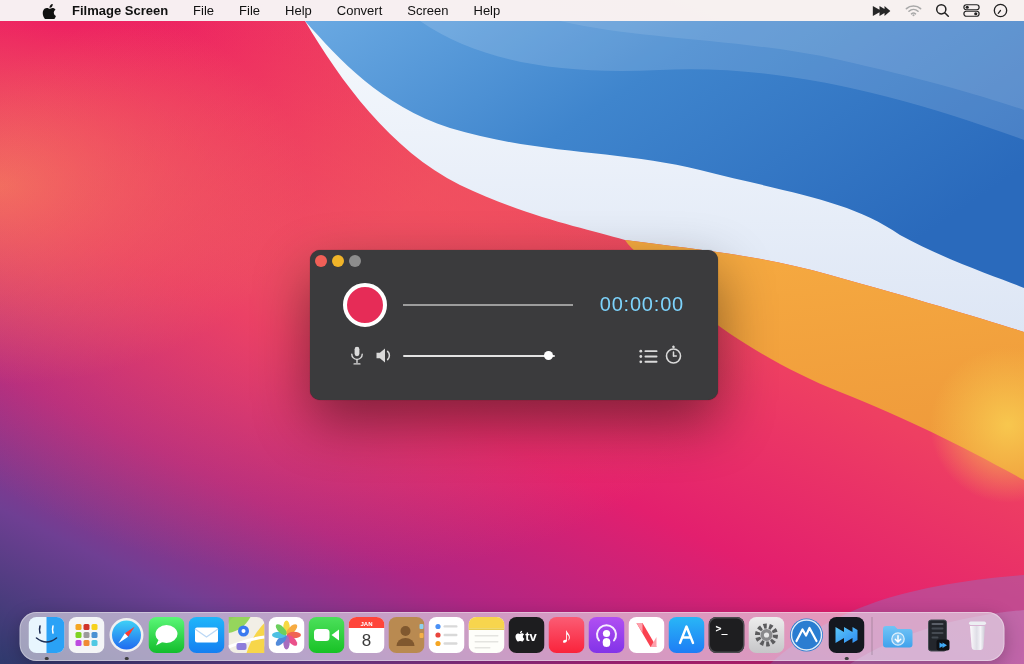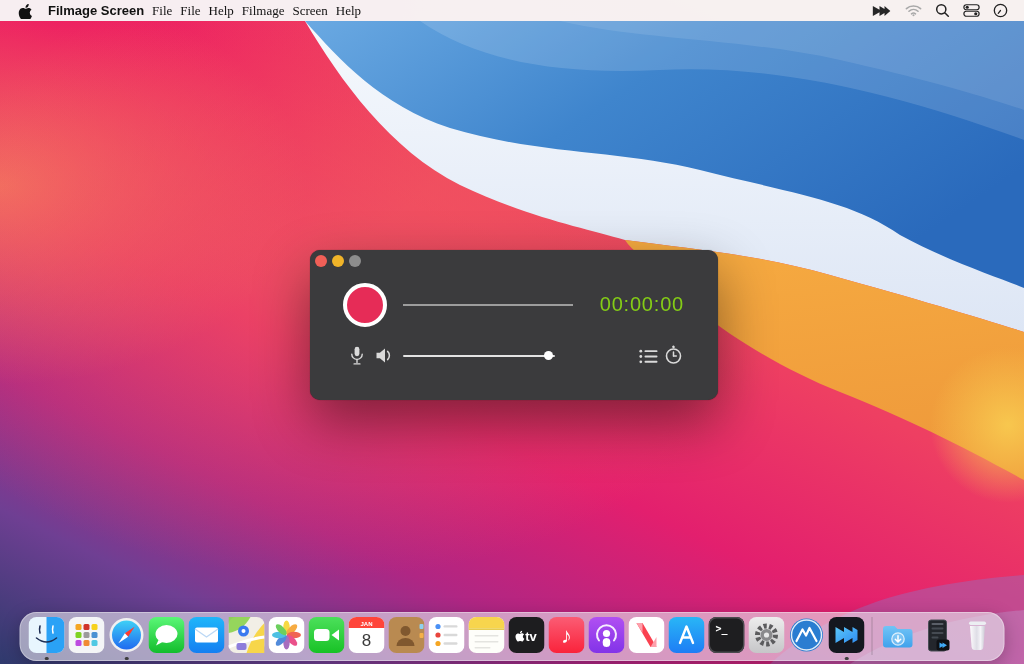--- a/index.html
+++ b/index.html
@@ -6,46 +6,46 @@
   html,body { width:1024px; height:664px; overflow:hidden; font-family:"Liberation Sans", sans-serif; }
   #stage { position:relative; width:1024px; height:664px; background:#333; }
 
   
   #wallpaper { position:absolute; inset:0; }
 
   
   #menubar {
     position:absolute; top:0; left:0; width:1024px; height:21px;
     background:rgba(247,247,247,0.96); display:flex; align-items:center;
-    font-size:13px; color:#111; z-index:30;
+    font-size:13px; color:#111; z-index:30;padding-left:24px;
   }
   #menubar .apple { margin-left:18px; display:flex; align-items:center; }
   #menubar .appname { font-weight:bold; margin-left:16px; }
-  #menubar .menu-item { margin-left:8px;font-family:Liberation Serif, serif; }
+  #menubar .menu-item { margin-left:25px; }
   #menubar .spacer { flex:1; }
   #menubar .status { display:flex; align-items:center; gap:13px; margin-right:16px; }
   #menubar .status svg { display:block; }
 
   
   #recorder {
     position:absolute; left:310px; top:250px; width:408px; height:150px;
     background:#3b3b3d; border-radius:10px; z-index:20;
     box-shadow:0 22px 55px rgba(0,0,0,0.45), 0 0 1px rgba(0,0,0,0.6);
   }
   .tl { position:absolute; top:255px; width:12px; height:12px; border-radius:50%; z-index:21; }
   #tl-close { left:315px; background:#f15f57; }
   #tl-min   { left:332px; background:#f0b429; }
   #tl-zoom  { left:349px; background:#8d8d8d; }
   #record-btn {
     position:absolute; left:33px; top:33px; width:44px; height:44px;
     border-radius:50%; border:4.5px solid #ffffff; background:#e62c57; cursor:pointer;
   }
   #level-line { position:absolute; left:93px; top:54px; width:170px; height:1.5px; background:#9d9d9d; }
   #timer {
-    position:absolute; right:34px; top:43px; font-size:20px; color:#84cc16;
+    position:absolute; right:34px; top:43px; font-size:20px; color:#7dd3fc;
     letter-spacing:0.8px; font-weight:400;
   }
   #vol-slider { position:absolute; left:93px; top:104.5px; width:152px; height:2px; background:#e3e3e3; border-radius:1px; }
   #vol-knob { position:absolute; left:141px; top:-3.5px; width:9px; height:9px; border-radius:50%; background:#ffffff; }
   .rec-icon { position:absolute; }
 
   
   #dock {
     position:absolute; bottom:3px; left:50%; transform:translateX(-50%);
     height:49px; display:flex; align-items:flex-start; padding:5px 7px 0 7px;
@@ -130,21 +130,21 @@
   <div id="menubar">
     <span class="apple">
       <svg width="14" height="17" viewBox="0 0 17 20">
         <path fill="#111" d="M12.1 5.4c-.7.8-1.9 1.5-3 1.4-.2-1.2.4-2.4 1-3.1C10.8 2.9 12 2.2 13 2.2c.1 1.2-.3 2.4-.9 3.2zm.9 1.6c-1.7-.1-3.1 1-3.9 1-.8 0-2-1-3.3-.9-1.7 0-3.2 1-4.1 2.5-1.7 3-.4 7.4 1.3 9.8.8 1.2 1.8 2.5 3.1 2.4 1.2 0 1.7-.8 3.2-.8s1.9.8 3.3.8c1.3 0 2.2-1.2 3-2.4.9-1.4 1.3-2.7 1.3-2.8 0 0-2.6-1-2.6-3.9 0-2.5 2-3.6 2.1-3.7-1.2-1.7-2.9-1.9-3.4-2z"></path>
       </svg>
     </span>
     <span class="appname">Filmage Screen</span>
     <span class="menu-item">File</span>
     <span class="menu-item">File</span>
     <span class="menu-item">Help</span>
-    <span class="menu-item">Filmage</span>
+    <span class="menu-item">Convert</span>
     <span class="menu-item">Screen</span>
     <span class="menu-item">Help</span>
     <span class="spacer"></span>
     <span class="status">
       <svg width="20" height="14" viewBox="0 0 24 16">
         <path fill="#262626" d="M1,2 L1,14 L9,9.5 L9,14 L15,10.5 L15,14 L22,8 L15,2 L15,5.5 L9,2 L9,6.5 Z"></path>
       </svg>
       <svg width="17" height="13" viewBox="0 0 18 13">
         <path d="M1.5,4.5 C5.5,0.8 12.5,0.8 16.5,4.5" stroke="#a9a9a9" stroke-width="1.7" fill="none" stroke-linecap="round"></path>
         <path d="M4.2,7.3 C7,4.8 11,4.8 13.8,7.3" stroke="#a9a9a9" stroke-width="1.7" fill="none" stroke-linecap="round"></path>

